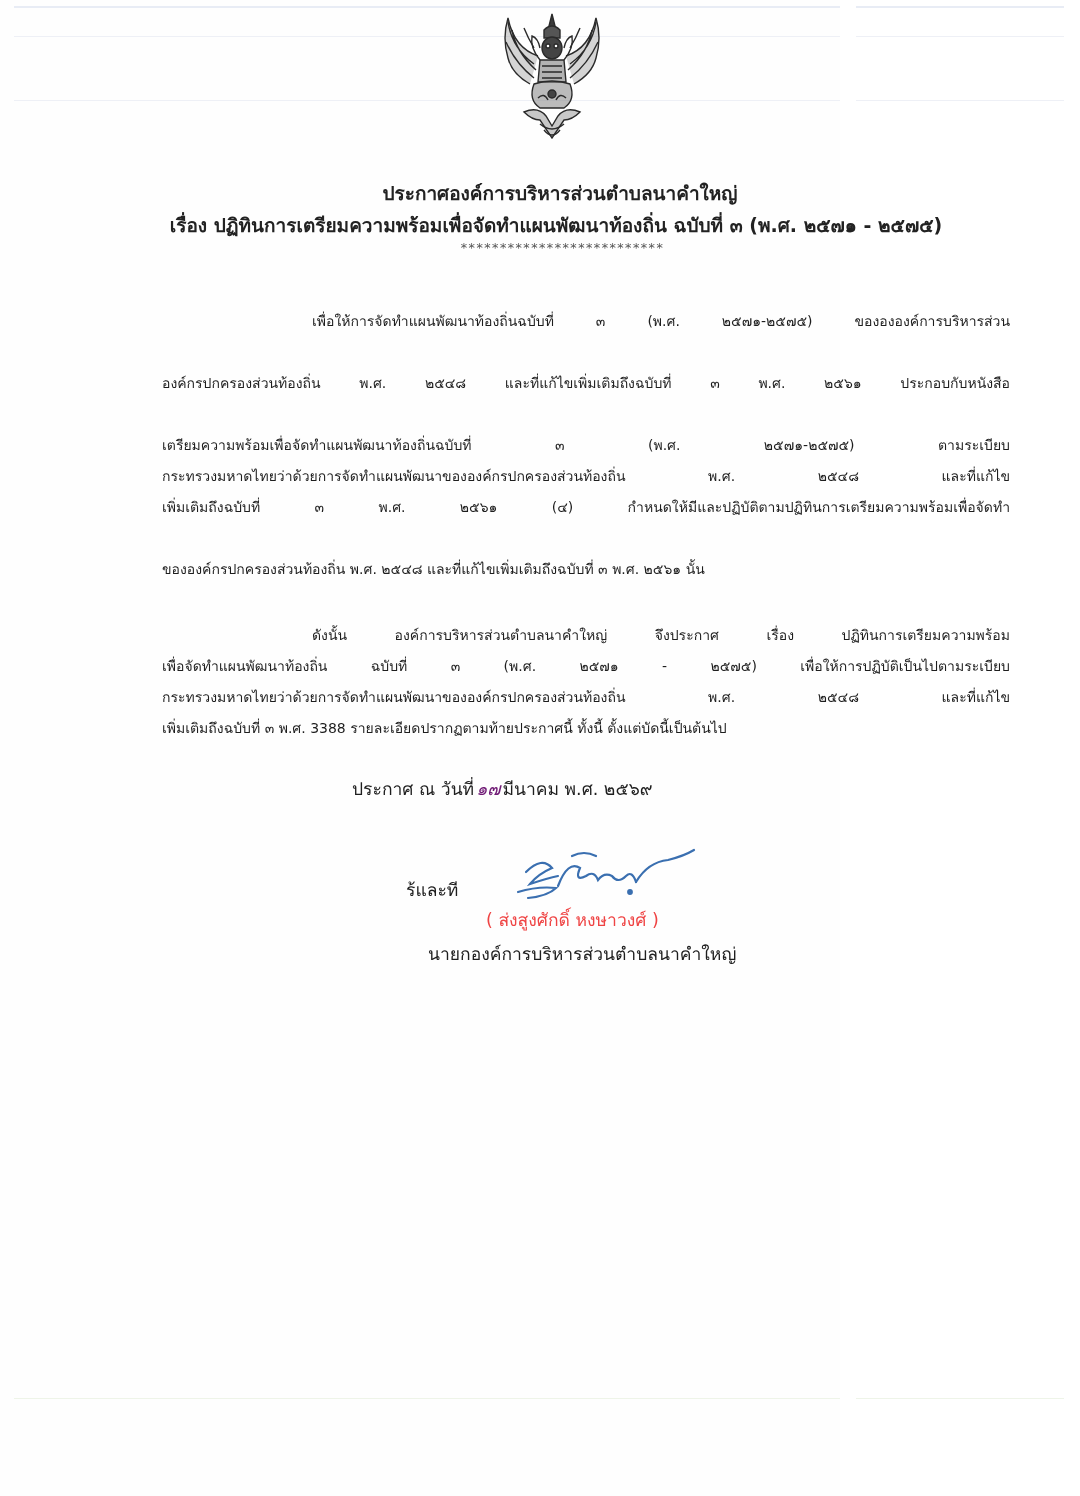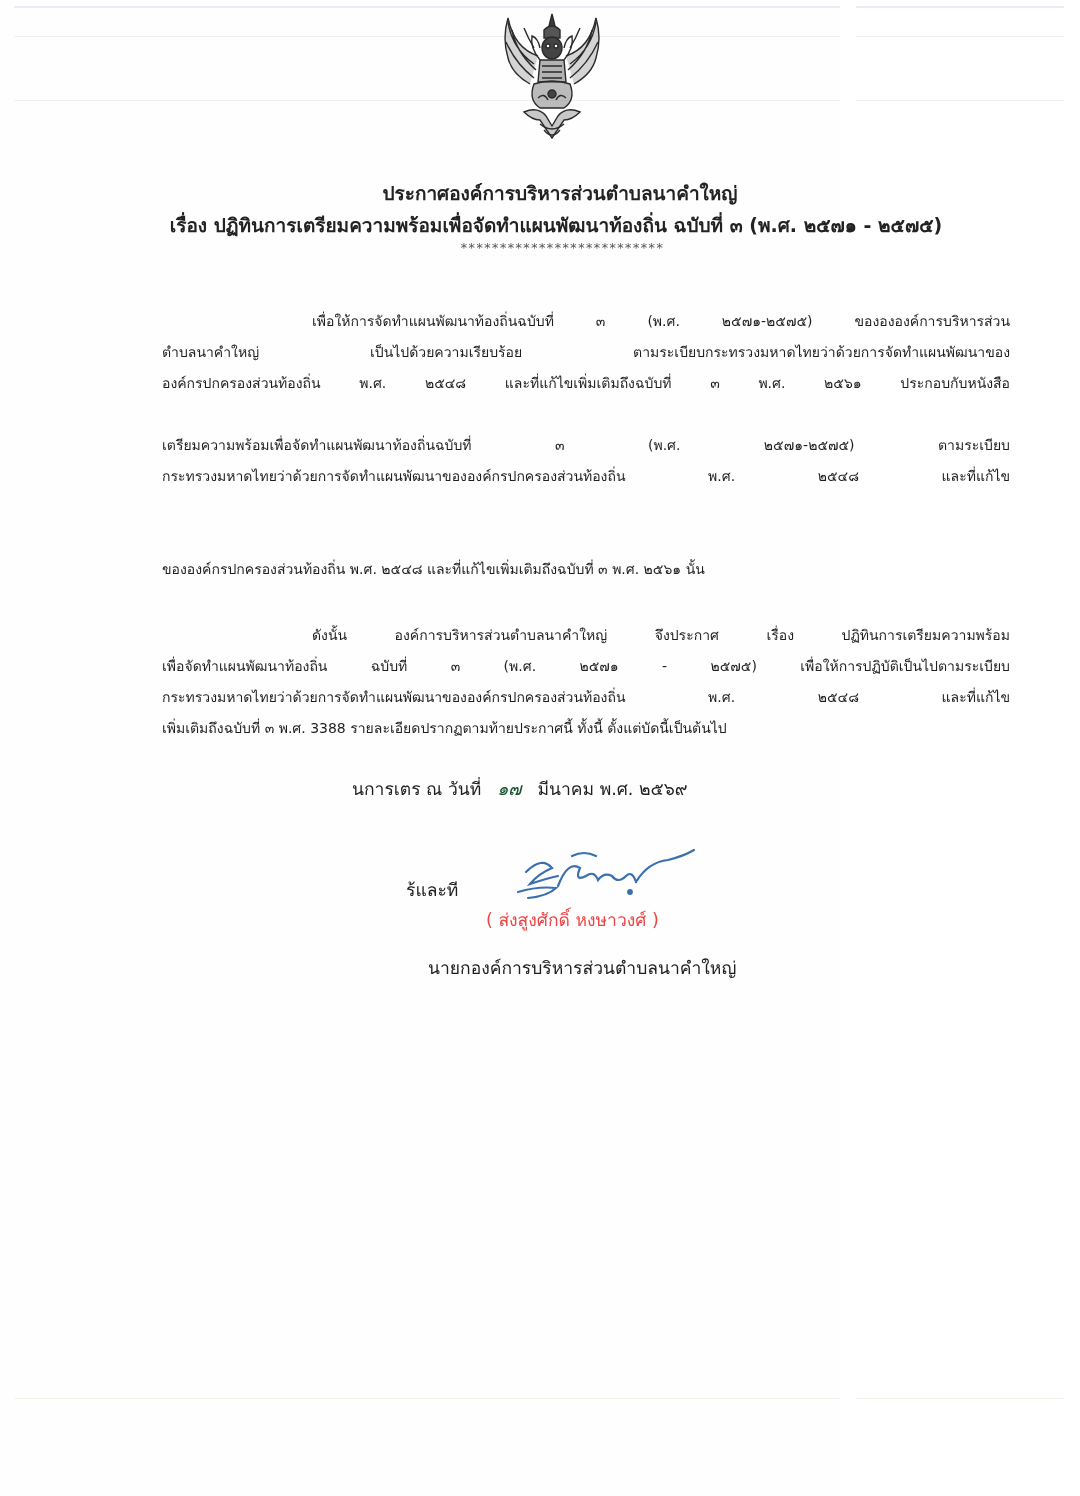--- a/index.html
+++ b/index.html
@@ -86,24 +86,24 @@
 
     .date-line {
       position: absolute;
       top: 775px;
       left: 352px;
       font-size: 17.5px;
       white-space: nowrap;
       color: #1e1e1e;
     }
     .date-line .handwritten-day {
-      color: #14532d;
+      color: #701a75;
       font-style: italic;
       font-family: "DejaVu Serif", serif;
-      padding: 0 16px;
+      padding: 0 2px;
     }
 
     .rank {
       position: absolute;
       top: 876px;
       left: 406px;
       font-size: 17.5px;
       color: #1e1e1e;
     }
     .signature {
@@ -121,21 +121,20 @@
       color: #ef4444;
       white-space: nowrap;
     }
     .signer-title {
       position: absolute;
       top: 940px;
       left: 428px;
       font-size: 17.5px;
       color: #1e1e1e;
       white-space: nowrap;
-      margin-top: 14px;
     }
   </style>
 </head>
 <body>
 
 <div class="page">
   <div class="scanline top"></div>
   <div class="scanline" style="top:36px"></div>
   <div class="scanline" style="top:100px"></div>
   <div class="scanline bottom"></div>
@@ -172,33 +171,33 @@
       <path d="M30 104 Q44 98 52 108 L58 118 L64 108 Q72 98 86 104 Q78 112 70 112 L58 130 L46 112 Q38 112 30 104 Z" fill="#888" fill-opacity="0.45"></path>
       <path d="M46 116 Q58 126 70 116 M50 122 Q58 132 66 122"></path>
     </g>
   </svg>
 
   <div class="heading line1">ประกาศองค์การบริหารส่วนตำบลนาคำใหญ่</div>
   <div class="heading line2">เรื่อง ปฏิทินการเตรียมความพร้อมเพื่อจัดทำแผนพัฒนาท้องถิ่น ฉบับที่ ๓ (พ.ศ. ๒๕๗๑ - ๒๕๗๕)</div>
   <div class="stars">**************************</div>
 
   <div class="body-line indent" style="top:310px">เพื่อให้การจัดทำแผนพัฒนาท้องถิ่นฉบับที่ ๓ (พ.ศ. ๒๕๗๑-๒๕๗๕) ของององค์การบริหารส่วน</div>
-  <div class="body-line" style="top:341px">ตำบลนาคำใหญ่ เป็นไปด้วยความเรียบร้อย ตามระเบียบกระทรวงมหาดไทยว่าด้วยการจัดทำแผนพัฒนาของ</div>
   <div class="body-line" style="top:372px">องค์กรปกครองส่วนท้องถิ่น พ.ศ. ๒๕๔๘ และที่แก้ไขเพิ่มเติมถึงฉบับที่ ๓ พ.ศ. ๒๕๖๑ ประกอบกับหนังสือ</div>
   <div class="body-line" style="top:434px">เตรียมความพร้อมเพื่อจัดทำแผนพัฒนาท้องถิ่นฉบับที่ ๓ (พ.ศ. ๒๕๗๑-๒๕๗๕) ตามระเบียบ</div>
   <div class="body-line" style="top:465px">กระทรวงมหาดไทยว่าด้วยการจัดทำแผนพัฒนาขององค์กรปกครองส่วนท้องถิ่น พ.ศ. ๒๕๔๘ และที่แก้ไข</div>
+  <div class="body-line" style="top:496px">เพิ่มเติมถึงฉบับที่ ๓ พ.ศ. ๒๕๖๑ (๔) กำหนดให้มีและปฏิบัติตามปฏิทินการเตรียมความพร้อมเพื่อจัดทำ</div>
   <div class="body-line last" style="top:558px">ขององค์กรปกครองส่วนท้องถิ่น พ.ศ. ๒๕๔๘ และที่แก้ไขเพิ่มเติมถึงฉบับที่ ๓ พ.ศ. ๒๕๖๑ นั้น</div>
 
   <div class="body-line indent" style="top:624px">ดังนั้น องค์การบริหารส่วนตำบลนาคำใหญ่ จึงประกาศ เรื่อง ปฏิทินการเตรียมความพร้อม</div>
   <div class="body-line" style="top:655px">เพื่อจัดทำแผนพัฒนาท้องถิ่น ฉบับที่ ๓ (พ.ศ. ๒๕๗๑ - ๒๕๗๕) เพื่อให้การปฏิบัติเป็นไปตามระเบียบ</div>
   <div class="body-line" style="top:686px">กระทรวงมหาดไทยว่าด้วยการจัดทำแผนพัฒนาขององค์กรปกครองส่วนท้องถิ่น พ.ศ. ๒๕๔๘ และที่แก้ไข</div>
   <div class="body-line last" style="top:717px">เพิ่มเติมถึงฉบับที่ ๓ พ.ศ. 3388 รายละเอียดปรากฏตามท้ายประกาศนี้ ทั้งนี้ ตั้งแต่บัดนี้เป็นต้นไป</div>
 
   <div class="date-line">
-    <span>นการเตร  ณ  วันที่</span><span class="handwritten-day">๑๗</span><span>มีนาคม  พ.ศ. ๒๕๖๙</span>
+    <span>ประกาศ  ณ  วันที่</span><span class="handwritten-day">๑๗</span><span>มีนาคม  พ.ศ. ๒๕๖๙</span>
   </div>
 
   <div class="rank">ร้และที</div>
   <svg class="signature" viewBox="0 0 190 60">
     <g fill="none" stroke="#3a6fb0" stroke-width="2.2" stroke-linecap="round">
       <path d="M18 26 Q34 10 44 22 Q30 28 22 38 Q40 32 50 30"></path>
       <path d="M10 46 Q30 40 48 42 Q40 50 20 52"></path>
       <path d="M50 40 Q60 14 72 22 Q66 36 78 30 Q86 24 90 34 Q96 26 104 30 Q110 38 118 30 Q124 24 128 36"></path>
       <path d="M64 10 Q76 4 88 10"></path>
       <path d="M128 36 Q140 16 160 14 Q176 10 186 4"></path>

